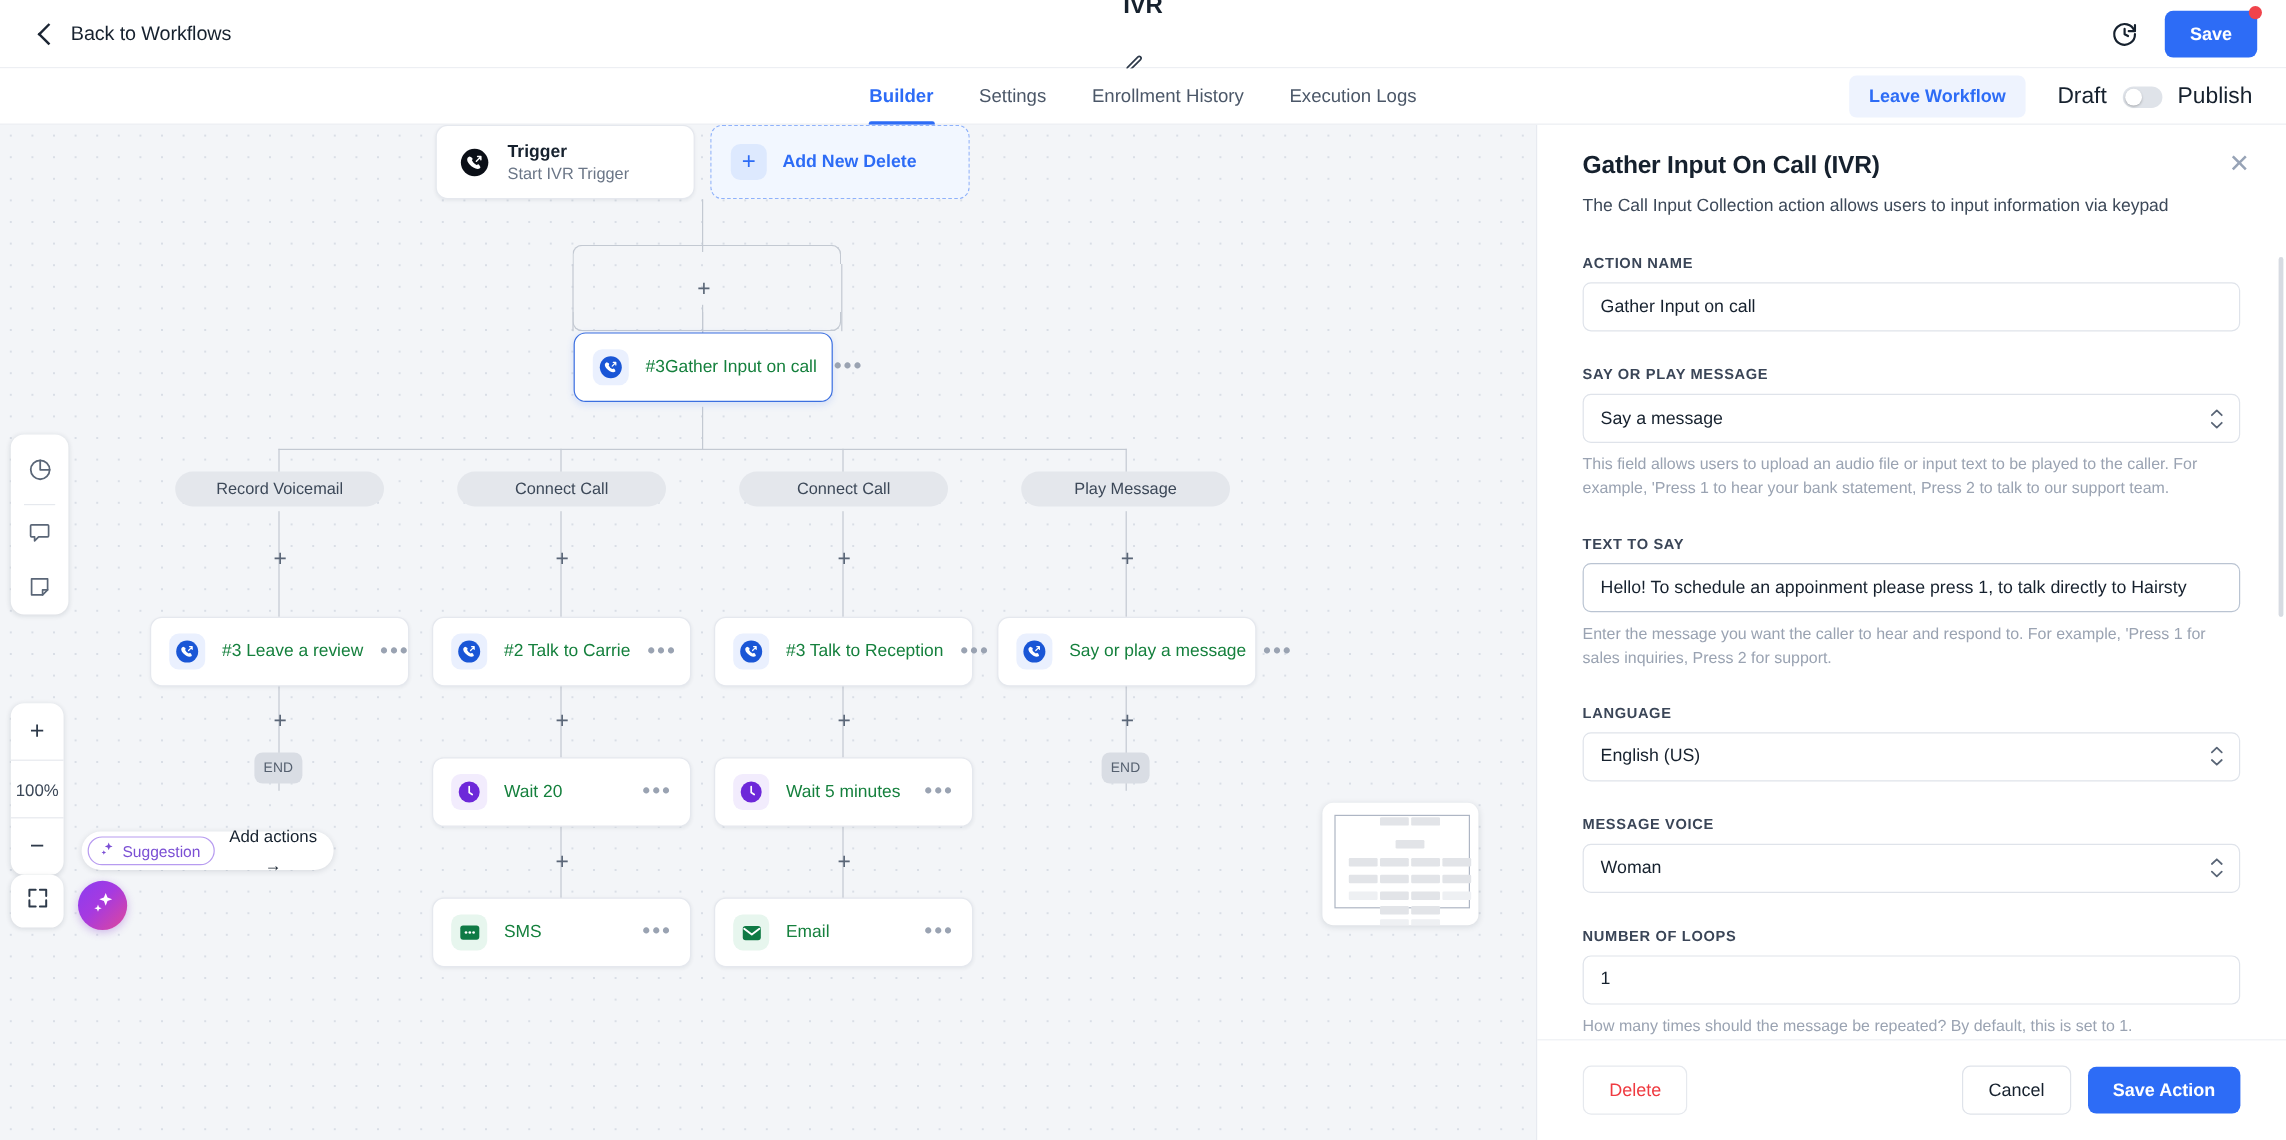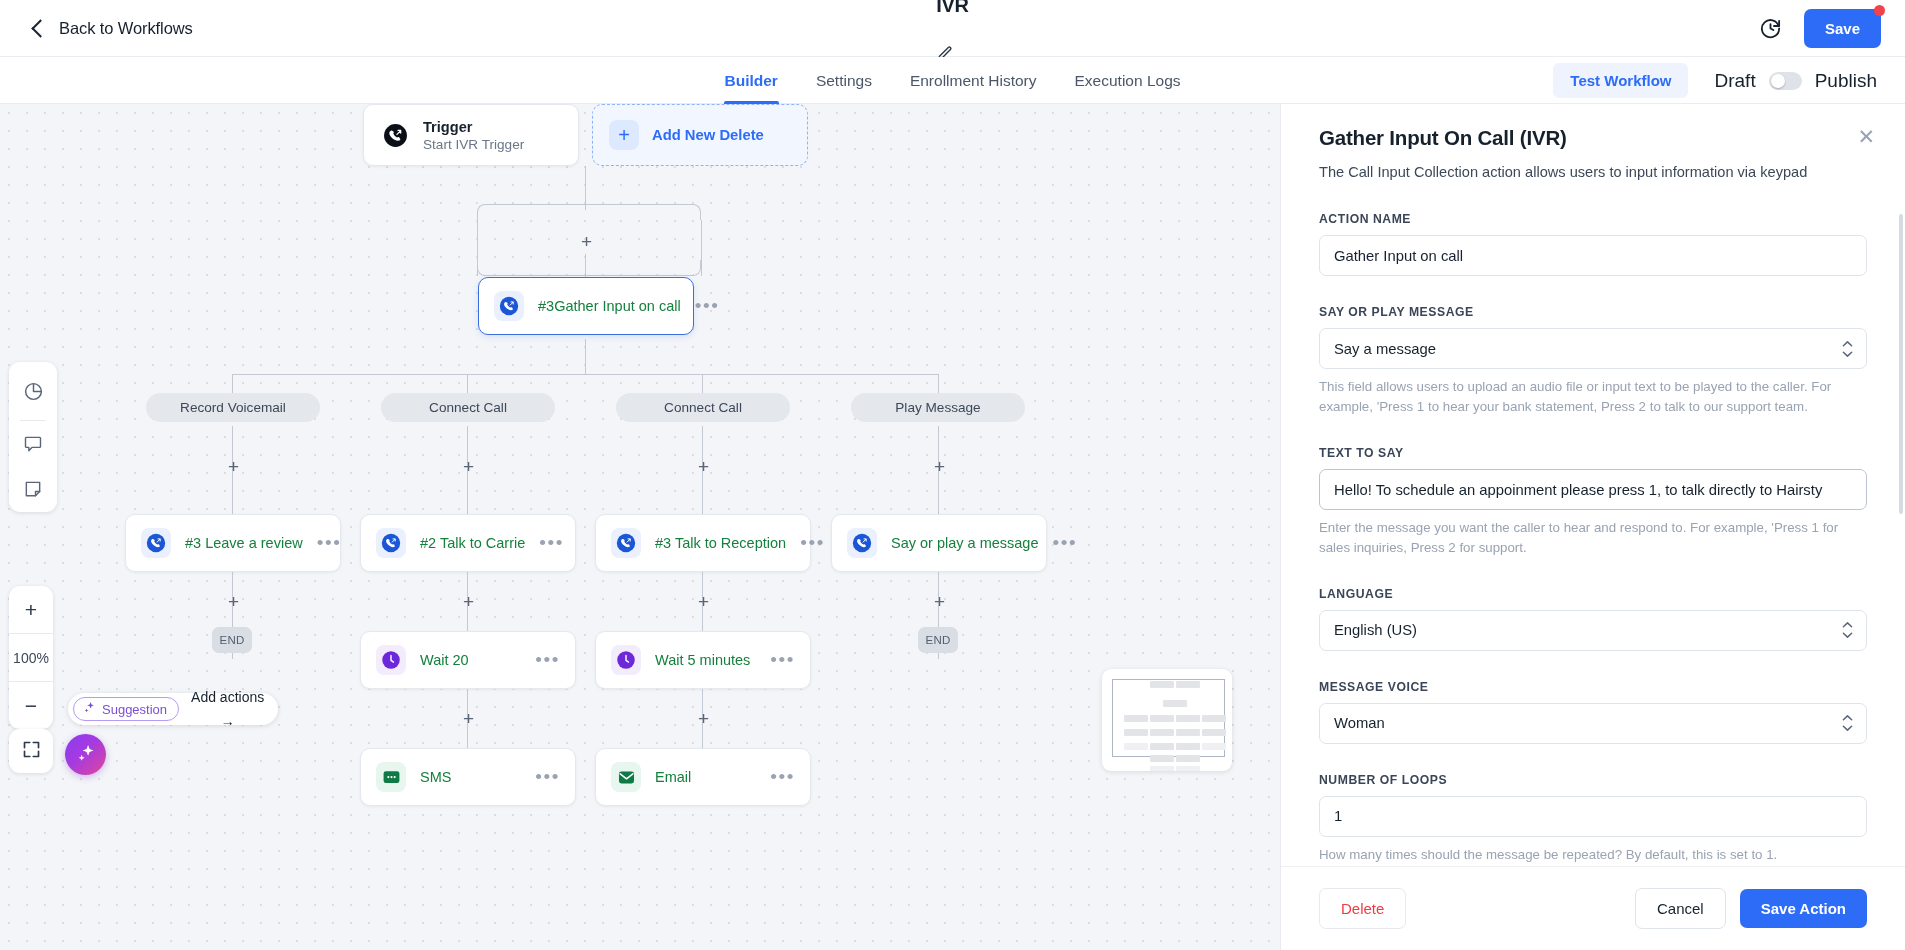--- a/index.html
+++ b/index.html
@@ -240,21 +240,21 @@
         <span>Settings</span>
       </div>
     <div class="tab">
         <span>Enrollment History</span>
       </div>
     <div class="tab">
         <span>Execution Logs</span>
       </div>
   </div>
   <div class="tabbar-right">
-    <div class="test-workflow">Test Workflow</div>
+    <div class="test-workflow">Leave Workflow</div>
     <span class="draft-label">Draft</span>
     <div class="toggle">
         <span class="toggle-knob"></span>
       </div>
     <span class="publish-label">Publish</span>
   </div>
 </div>
 
 <div class="canvas">
 

